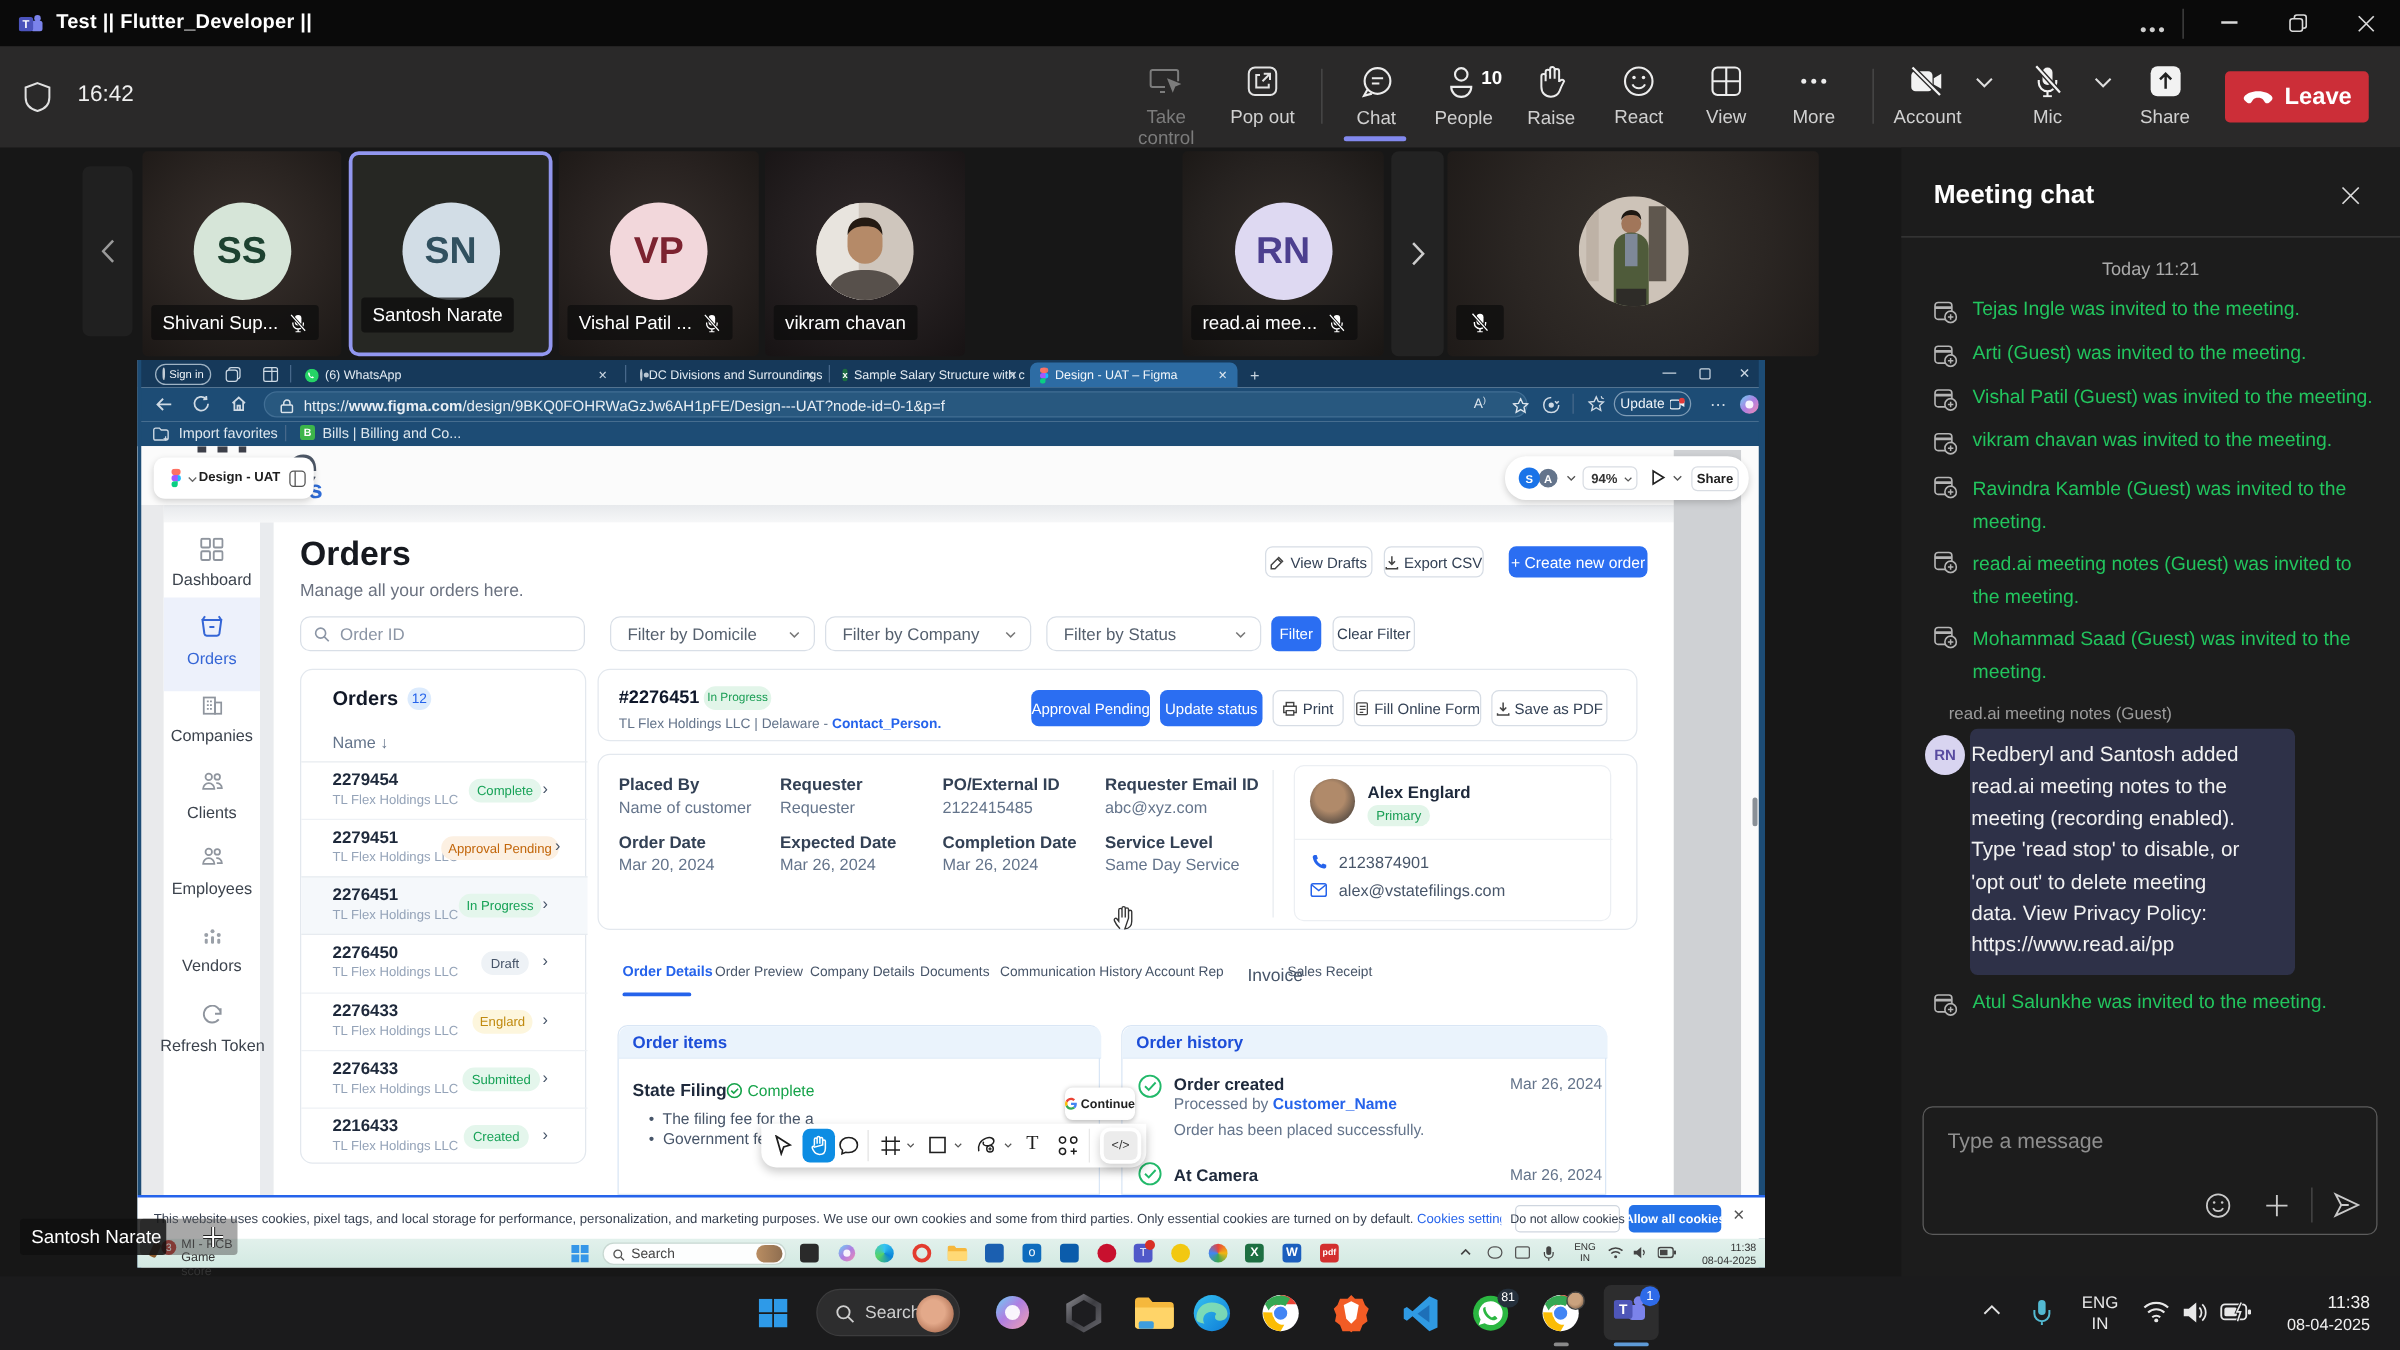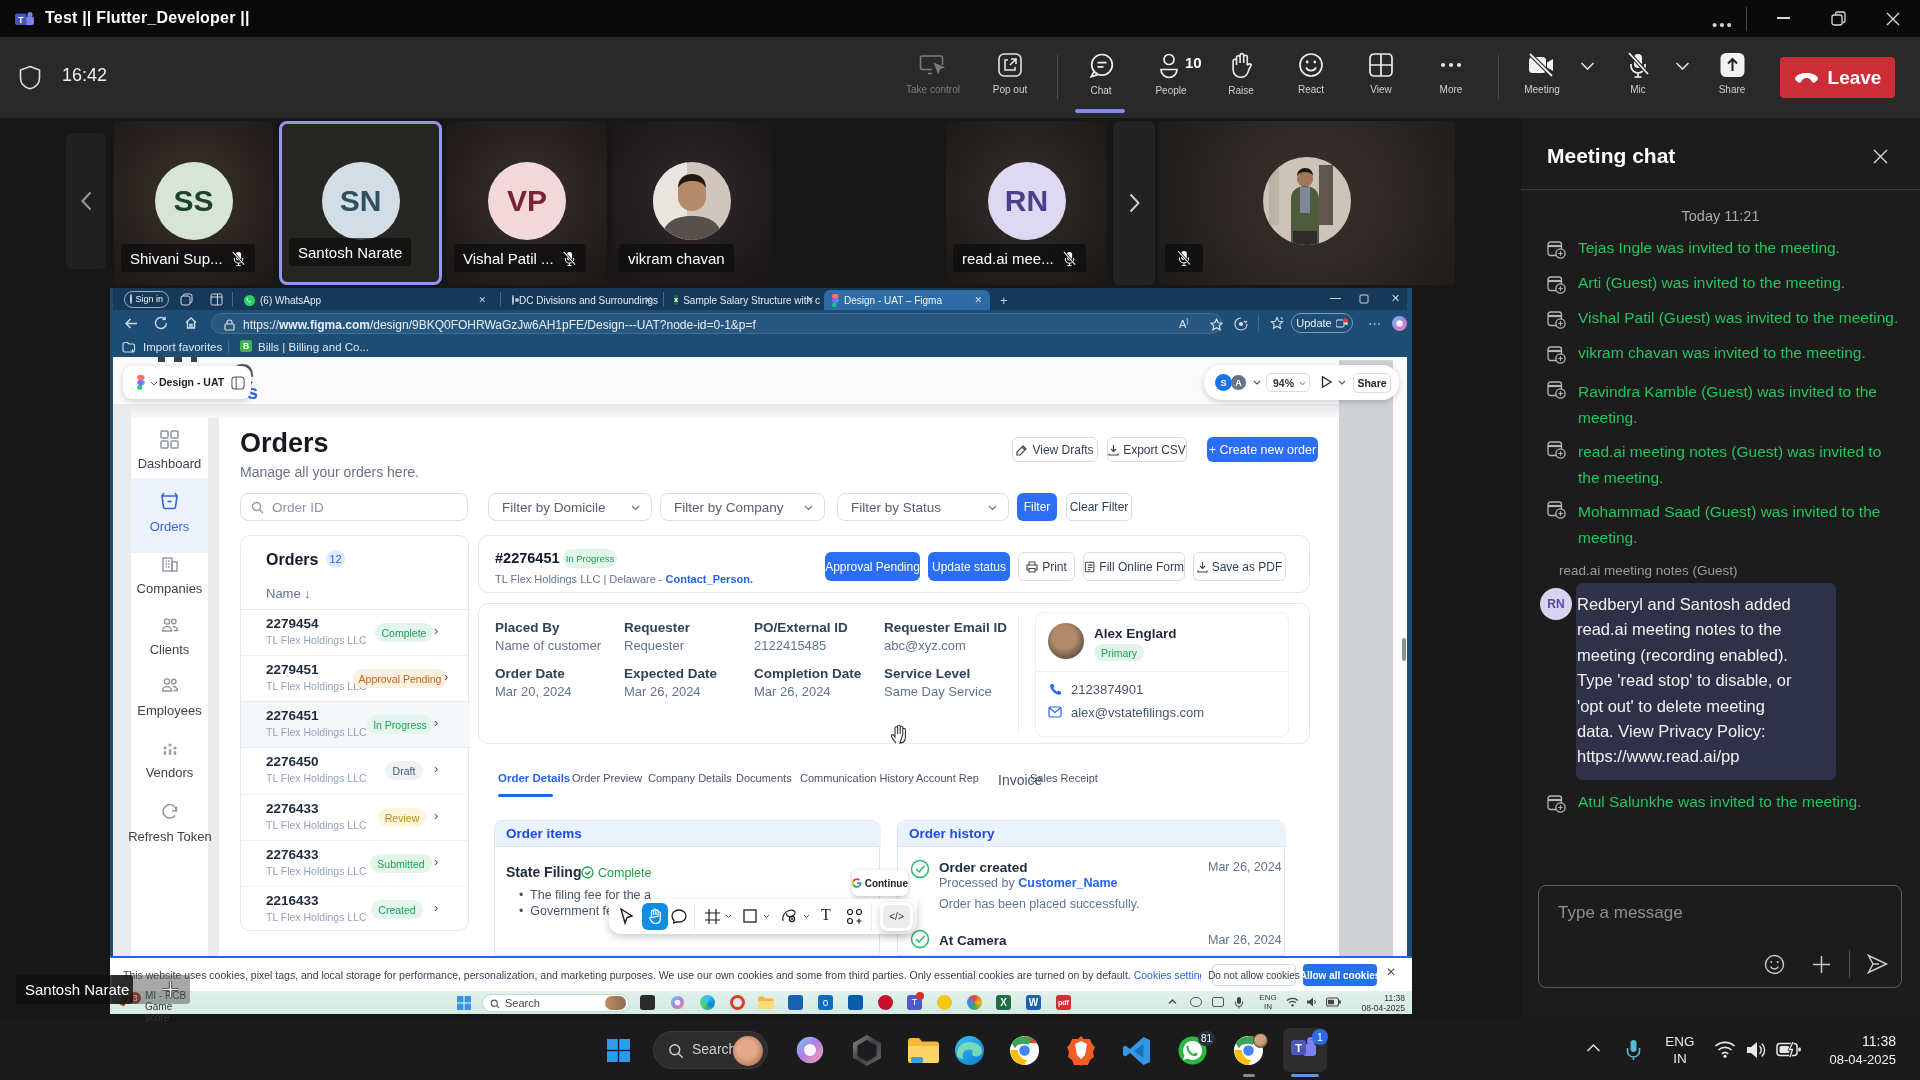--- a/index.html
+++ b/index.html
@@ -5,21 +5,21 @@
 * { margin:0; padding:0; box-sizing:border-box; }
 html,body { width:1920px; height:1080px; overflow:hidden; background:#161616; font-family:"Liberation Sans", sans-serif; }
 .abs { position:absolute; }
 #root { position:relative; width:1920px; height:1080px; background:#171717; }
 
 #titlebar { left:0; top:0; width:1920px; height:37px; background:#0a0a0a; }
 #titlebar .tname { left:45px; top:9px; color:#fff; font-size:16px; font-weight:bold; letter-spacing:.2px;}
 
 #ctrlbar { left:0; top:37px; width:1920px; height:81px; background:#2a2929; }
 .cbtn { position:absolute; text-align:center; color:#d8d8d8; }
-.cbtn .lbl { font-size:10px; margin-top:2px; color:#d0d0d0;}
+.cbtn .lbl { font-size:15px; margin-top:2px; color:#d0d0d0;}
 .cdiv { position:absolute; width:1px; height:44px; top:18px; background:#4d4d4d; }
 
 .tile { position:absolute; top:121px; height:164px; border-radius:4px; overflow:hidden; }
 .avcirc { position:absolute; left:50%; top:80px; transform:translate(-50%,-50%); width:78px; height:78px; border-radius:50%; display:flex; align-items:center; justify-content:center; font-size:30px; font-weight:bold; }
 .namelab { position:absolute; left:7px; bottom:13px; background:rgba(12,12,12,.72); border-radius:3px; height:28px; display:flex; align-items:center; padding:0 9px; color:#fff; font-size:15px; white-space:nowrap; }
 .arrtile { position:absolute; background:#202020; border-radius:6px; color:#9a9a9a; display:flex; align-items:center; justify-content:center; font-size:20px; }
 
 #chat { left:1521px; top:118px; width:399px; height:904px; background:#1c1c1c; }
 .evt { position:absolute; color:#22c55e; font-size:15.5px; }
 .evticon { position:absolute; left:26px; }
@@ -142,21 +142,21 @@
     </div>
     <div class="cdiv" style="left:1498px;"></div>
 
     <div class="cbtn" style="left:1510px;top:15px;width:64px;">
       <svg width="30" height="26" viewBox="0 0 30 26" fill="#f2f2f2">
         <rect x="2" y="5" width="17" height="16" rx="3.5"></rect>
         <path d="M20 10.5 l6 -3.5 v12 l-6 -3.5 Z"></path>
         <path d="M3 2 L25 24" stroke="#2a2929" stroke-width="4" fill="none"></path>
         <path d="M3 2 L25 24" stroke="#f2f2f2" stroke-width="1.8" fill="none"></path>
       </svg>
-      <div class="lbl">Meeting</div>
+      <div class="lbl">Account</div>
     </div>
     <svg class="abs" style="left:1580px;top:24px" width="15" height="10" viewBox="0 0 15 10" fill="none" stroke="#dedede" stroke-width="1.6">
         <path d="M1.5 2 L7.5 8 L13.5 2"></path>
       </svg>
 
     <div class="cbtn" style="left:1612px;top:15px;width:52px;">
       <svg width="26" height="26" viewBox="0 0 26 26" fill="#f2f2f2">
         <rect x="9" y="2" width="8" height="14" rx="4"></rect>
         <path d="M6 12 v2 a7 7 0 0 0 14 0 v-2" fill="none" stroke="#f2f2f2" stroke-width="1.7"></path>
         <path d="M13 21 v4 M9.5 25 h7" stroke="#f2f2f2" stroke-width="1.7" fill="none"></path>
@@ -569,21 +569,21 @@
         <div class="abs" style="left:25px;top:190px;color:#94a3b8;font-size:10.5px;">TL Flex Holdings LLC</div>
         <div class="pill" style="left:126px;top:179px;width:66px;height:19px;background:#e4f6ec;color:#17a257;">In Progress</div>
         <div class="abs" style="left:193px;top:179px;color:#475569;font-size:13px;">›</div>
         <div class="abs" style="left:25px;top:218px;color:#1e293b;font-size:13.5px;font-weight:bold;">2276450</div>
         <div class="abs" style="left:25px;top:236px;color:#94a3b8;font-size:10.5px;">TL Flex Holdings LLC</div>
         <div class="pill" style="left:144px;top:225px;width:38px;height:19px;background:#eef2f6;color:#475569;">Draft</div>
         <div class="abs" style="left:193px;top:225px;color:#475569;font-size:13px;">›</div>
         <div class="abs" style="left:0;top:258px;width:229px;height:1px;background:#eef1f5;"></div>
         <div class="abs" style="left:25px;top:265px;color:#1e293b;font-size:13.5px;font-weight:bold;">2276433</div>
         <div class="abs" style="left:25px;top:283px;color:#94a3b8;font-size:10.5px;">TL Flex Holdings LLC</div>
-        <div class="pill" style="left:137px;top:272px;width:48px;height:19px;background:#fdf6dd;color:#c08a10;">Review</div>
+        <div class="pill" style="left:137px;top:272px;width:48px;height:19px;background:#fdf6dd;color:#c08a10;">Englard</div>
         <div class="abs" style="left:193px;top:272px;color:#475569;font-size:13px;">›</div>
         <div class="abs" style="left:0;top:304px;width:229px;height:1px;background:#eef1f5;"></div>
         <div class="abs" style="left:25px;top:311px;color:#1e293b;font-size:13.5px;font-weight:bold;">2276433</div>
         <div class="abs" style="left:25px;top:329px;color:#94a3b8;font-size:10.5px;">TL Flex Holdings LLC</div>
         <div class="pill" style="left:129px;top:318px;width:62px;height:19px;background:#e4f6ec;color:#17a257;">Submitted</div>
         <div class="abs" style="left:193px;top:318px;color:#475569;font-size:13px;">›</div>
         <div class="abs" style="left:0;top:350px;width:229px;height:1px;background:#eef1f5;"></div>
         <div class="abs" style="left:25px;top:357px;color:#1e293b;font-size:13.5px;font-weight:bold;">2216433</div>
         <div class="abs" style="left:25px;top:375px;color:#94a3b8;font-size:10.5px;">TL Flex Holdings LLC</div>
         <div class="pill" style="left:130px;top:364px;width:52px;height:19px;background:#e4f6ec;color:#17a257;">Created</div>

